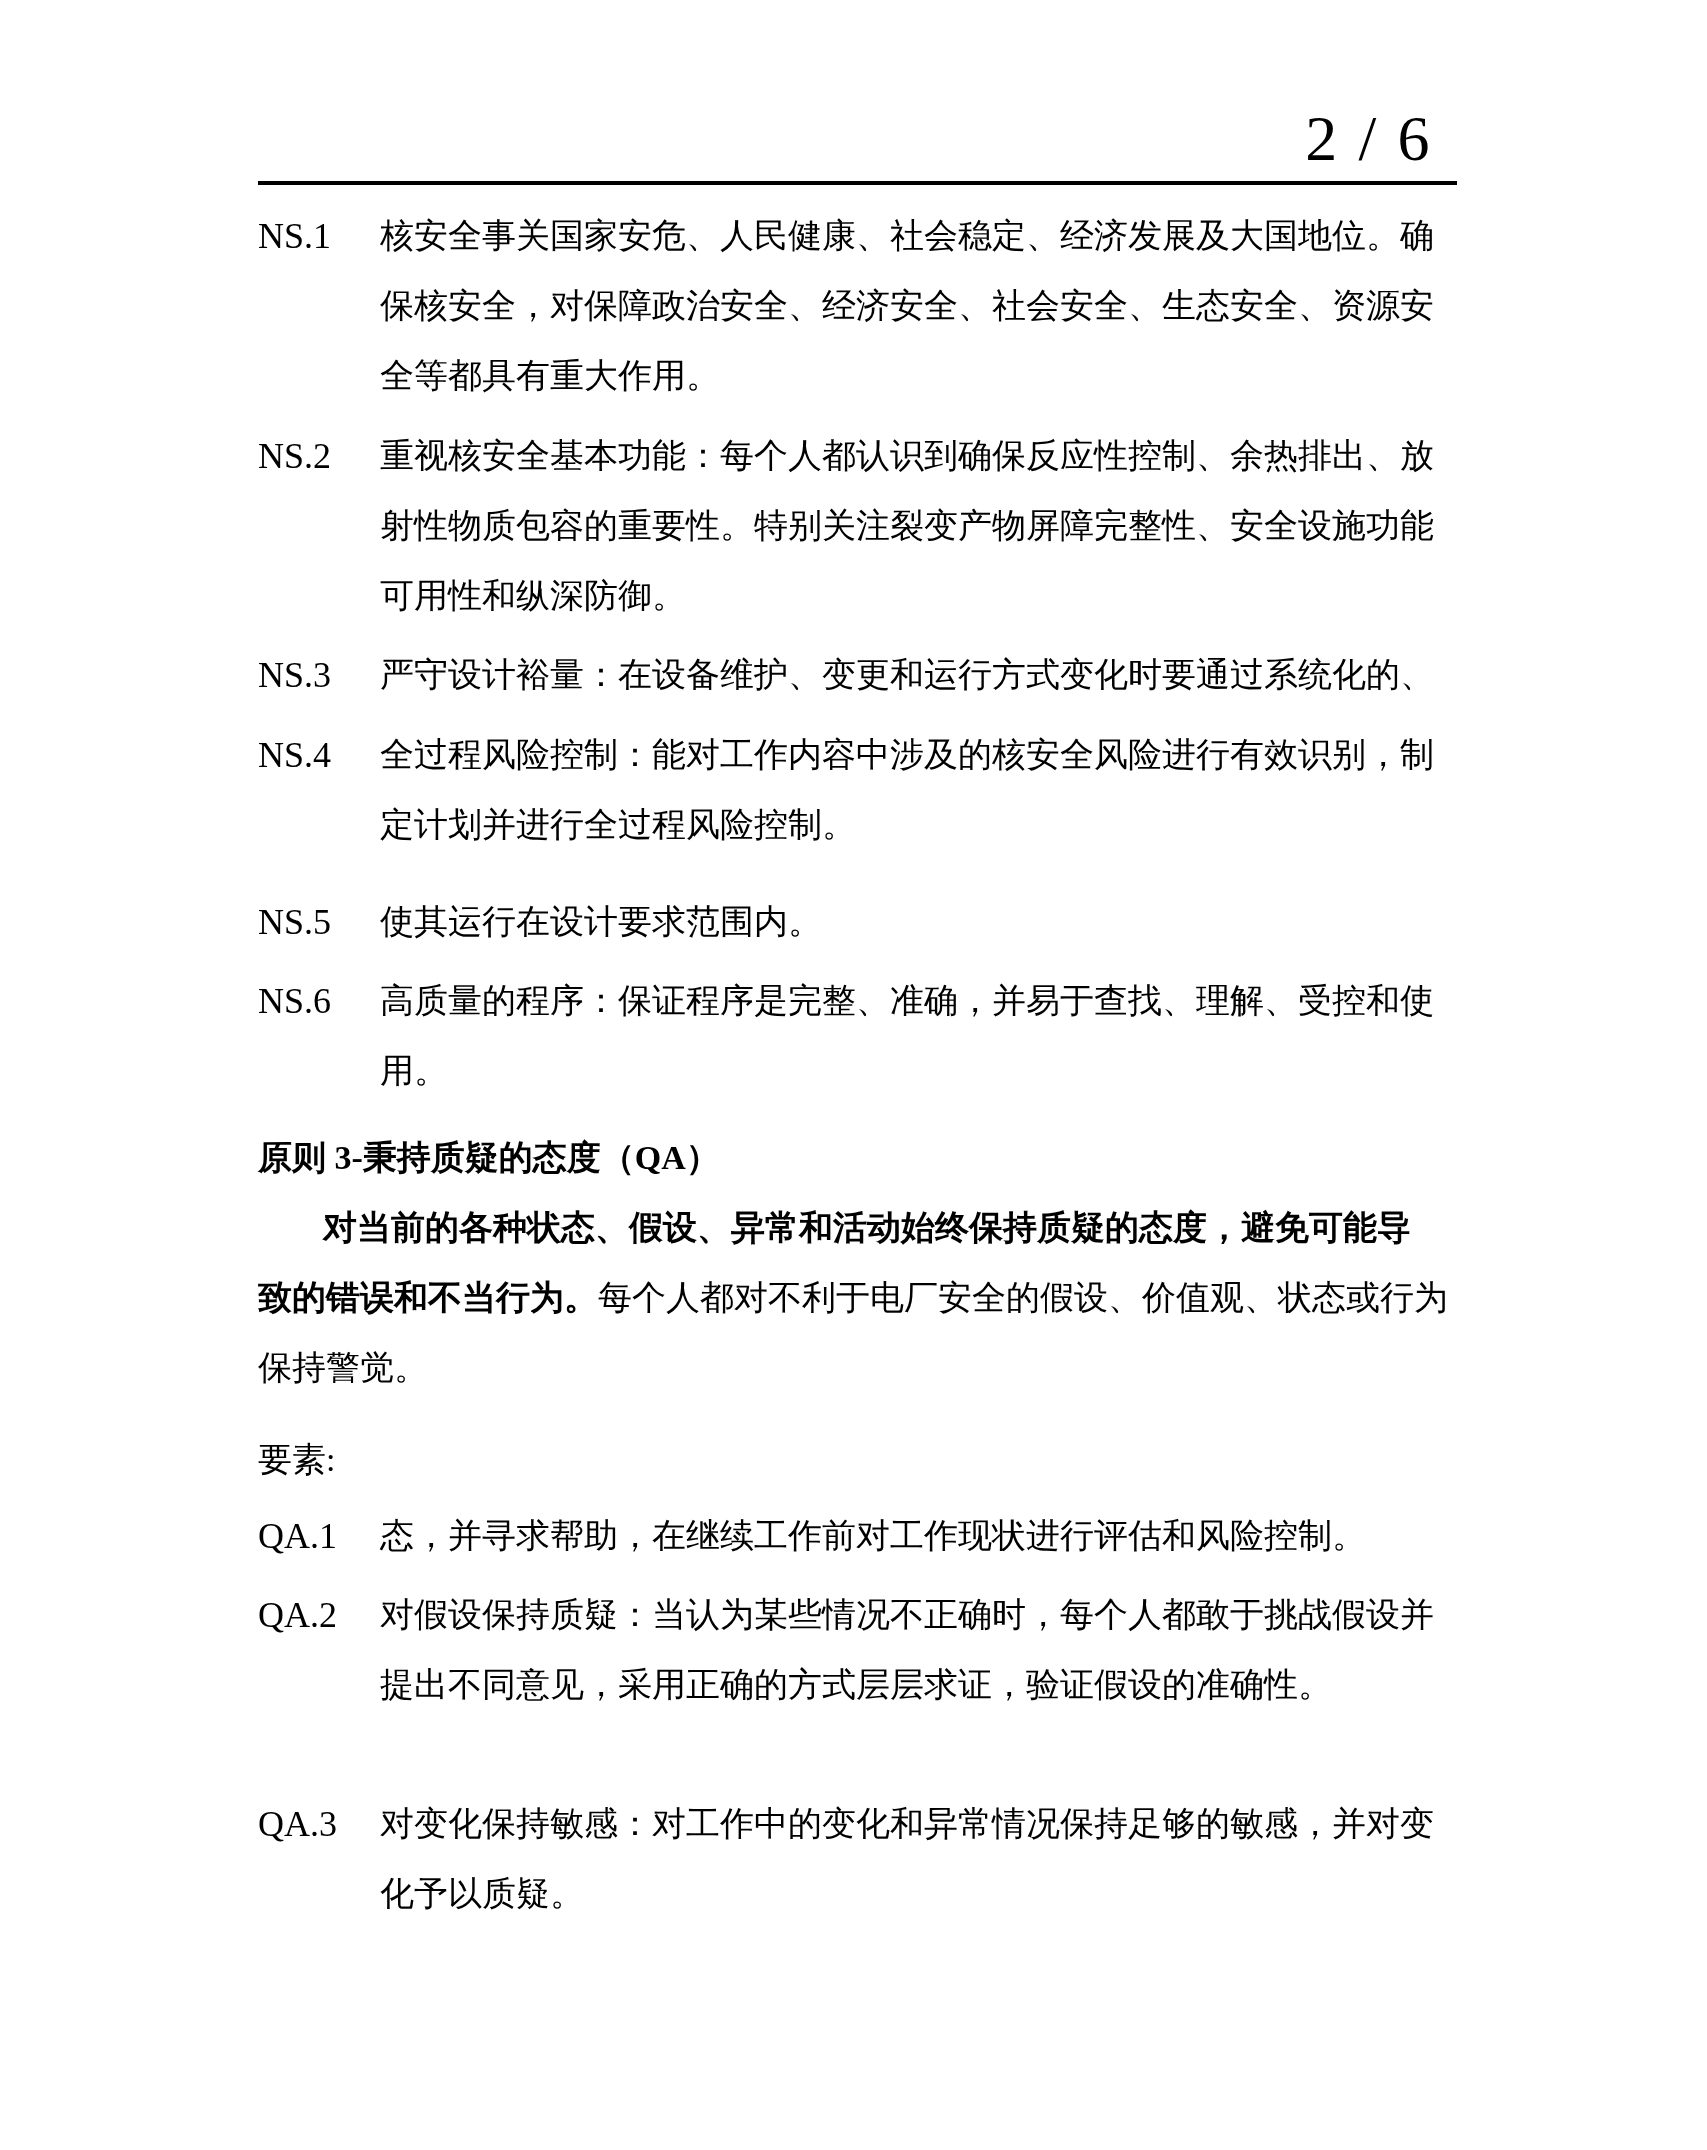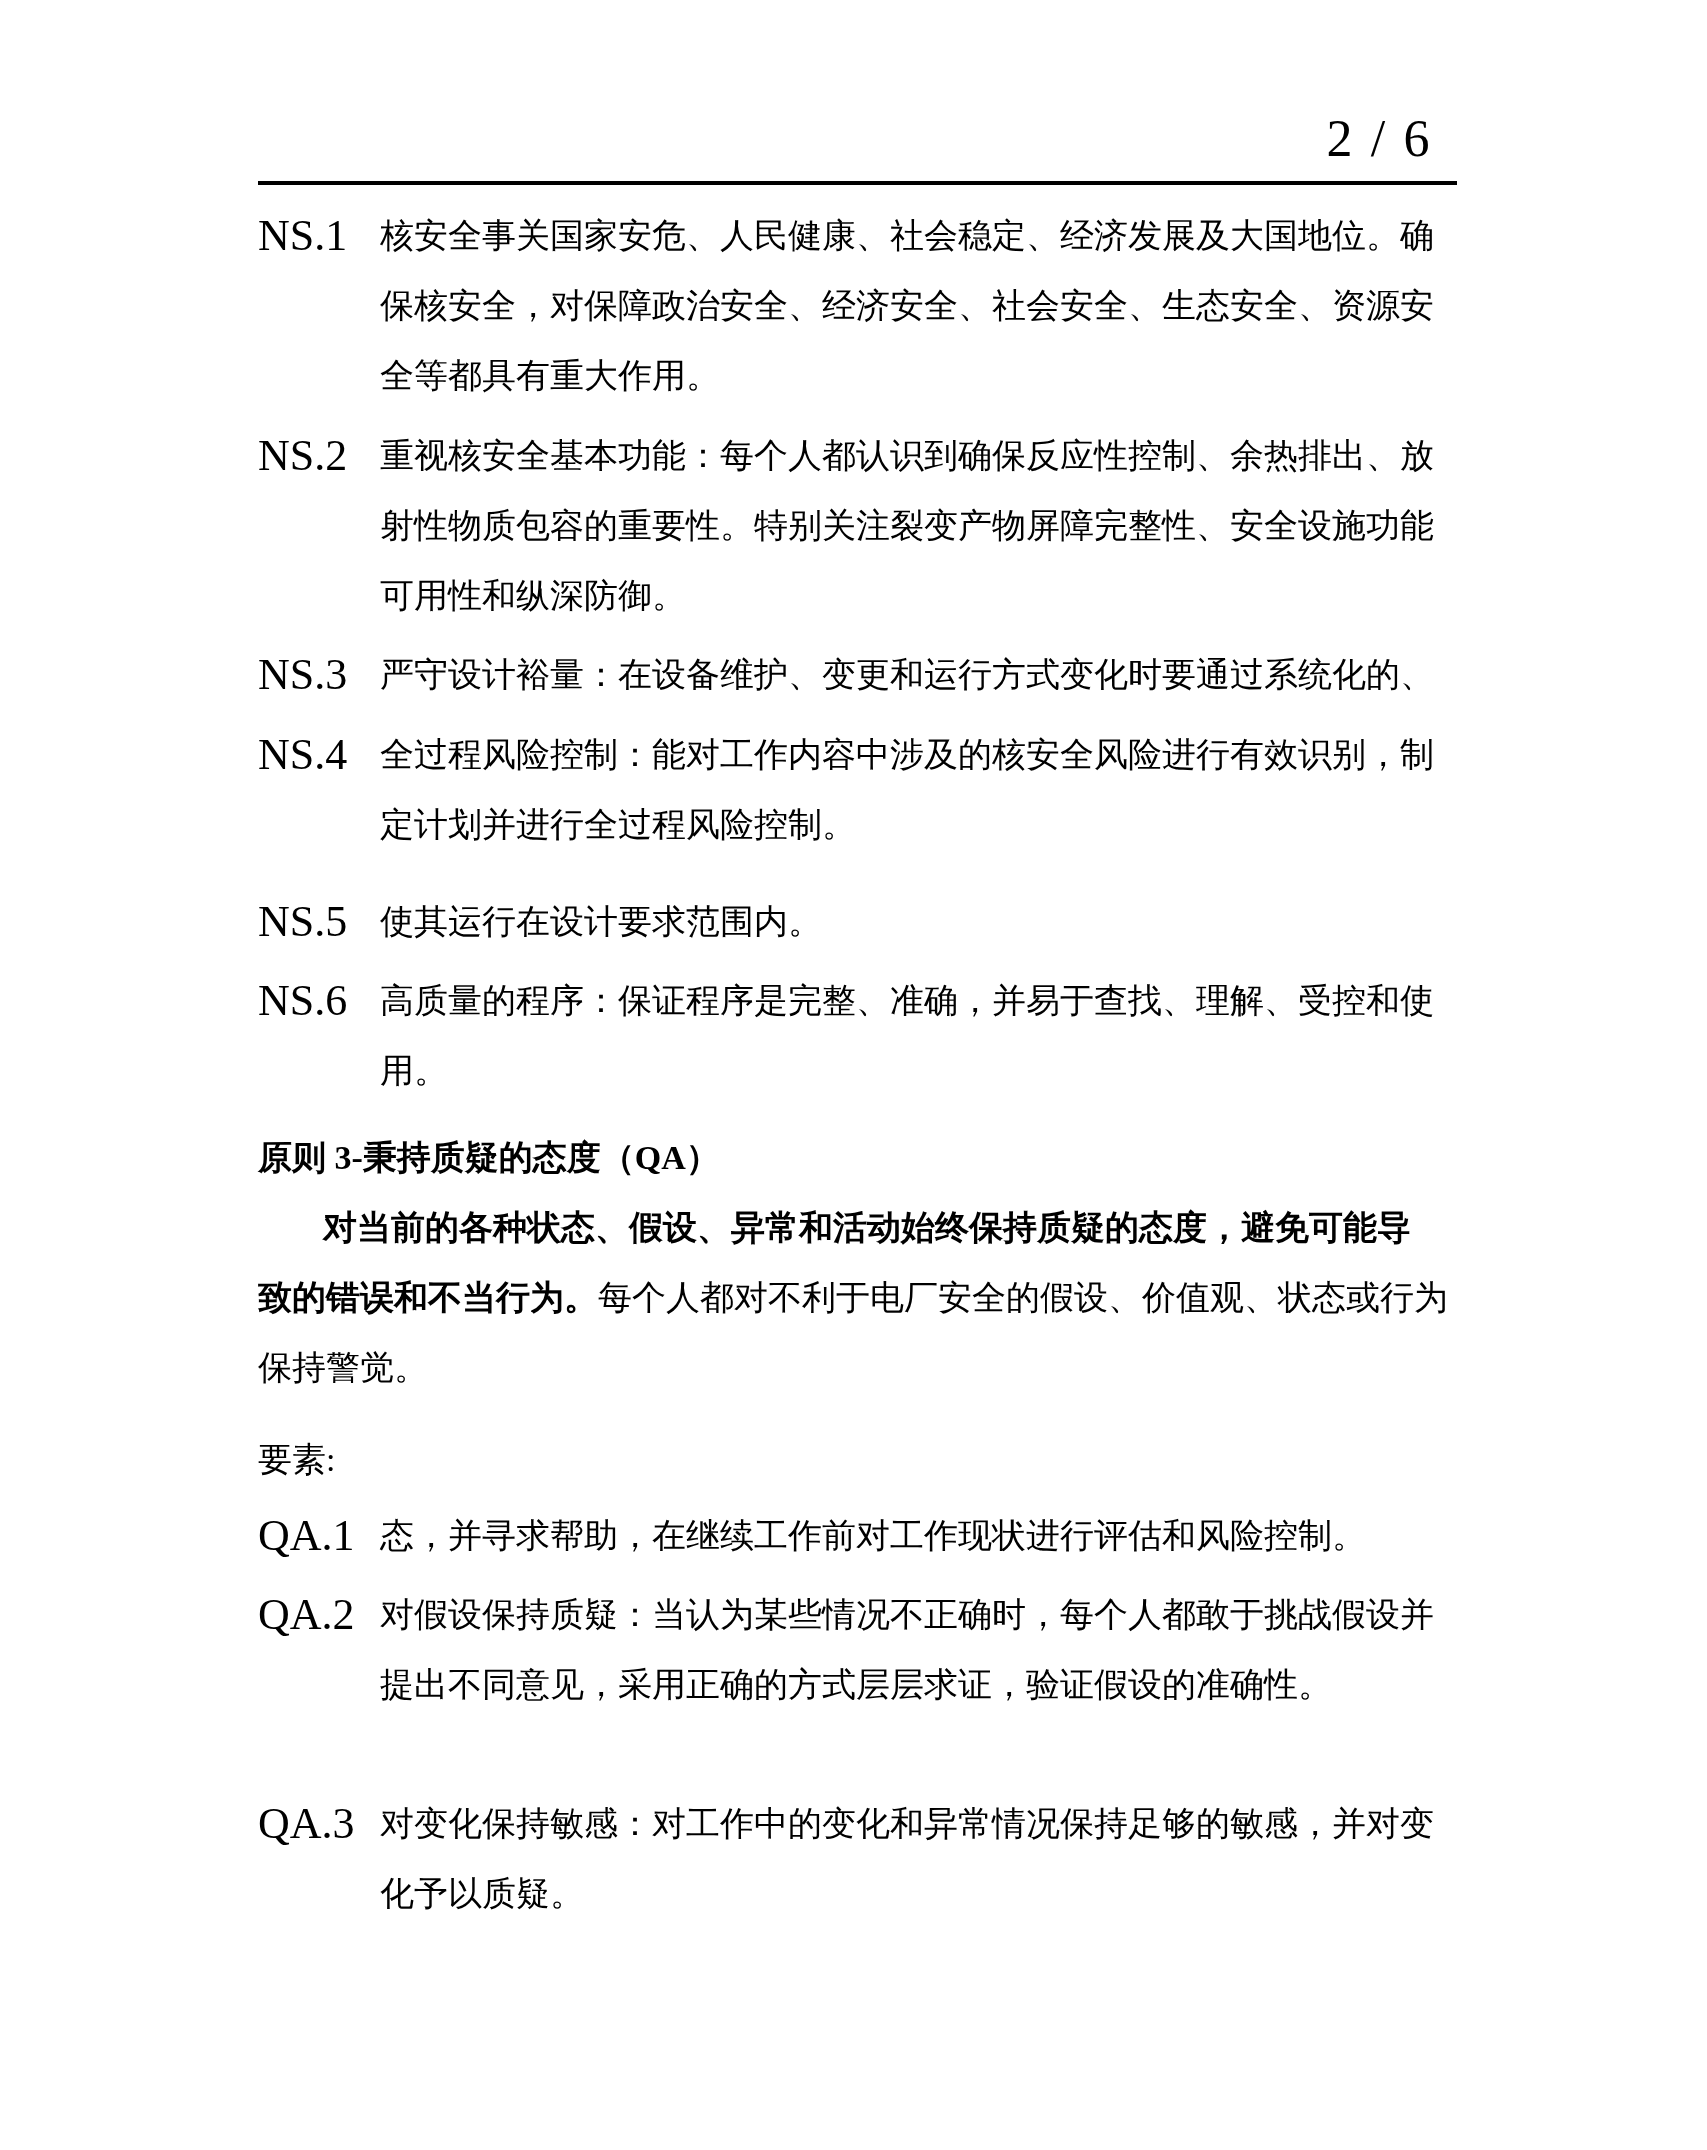--- a/index.html
+++ b/index.html
@@ -13,21 +13,21 @@
     overflow: hidden;
   }
   .page-header {
     position: absolute;
     top: 113px;
     left: 258px;
     width: 1199px;
     text-align: right;
     padding-right: 25px;
     box-sizing: border-box;
-    font-size: 52px;
+    font-size: 64px;
     line-height: 52px;
     letter-spacing: 2.6px;
     white-space: nowrap;
   }
   .header-rule {
     position: absolute;
     top: 181px;
     left: 258px;
     width: 1199px;
     height: 4.3px;
@@ -37,21 +37,21 @@
     position: absolute;
     top: 201px;
     left: 258px;
     width: 1199px;
     font-size: 34px;
     line-height: 70px;
   }
   .item { display: flex; align-items: flex-start; margin-bottom: 9.5px; }
   .item-label {
     flex: 0 0 122px;
-    font-size: 44px;
+    font-size: 36px;
     line-height: 70px;
     white-space: nowrap;
   }
   .item-lines { flex: 1 1 auto; min-width: 0; }
   .line { white-space: nowrap; }
   .gap-ns5 { margin-top: 27px; }
   .gap-qa3 { margin-top: 69px; }
   .principle-heading {
     margin-top: 17px;
     font-weight: bold;

